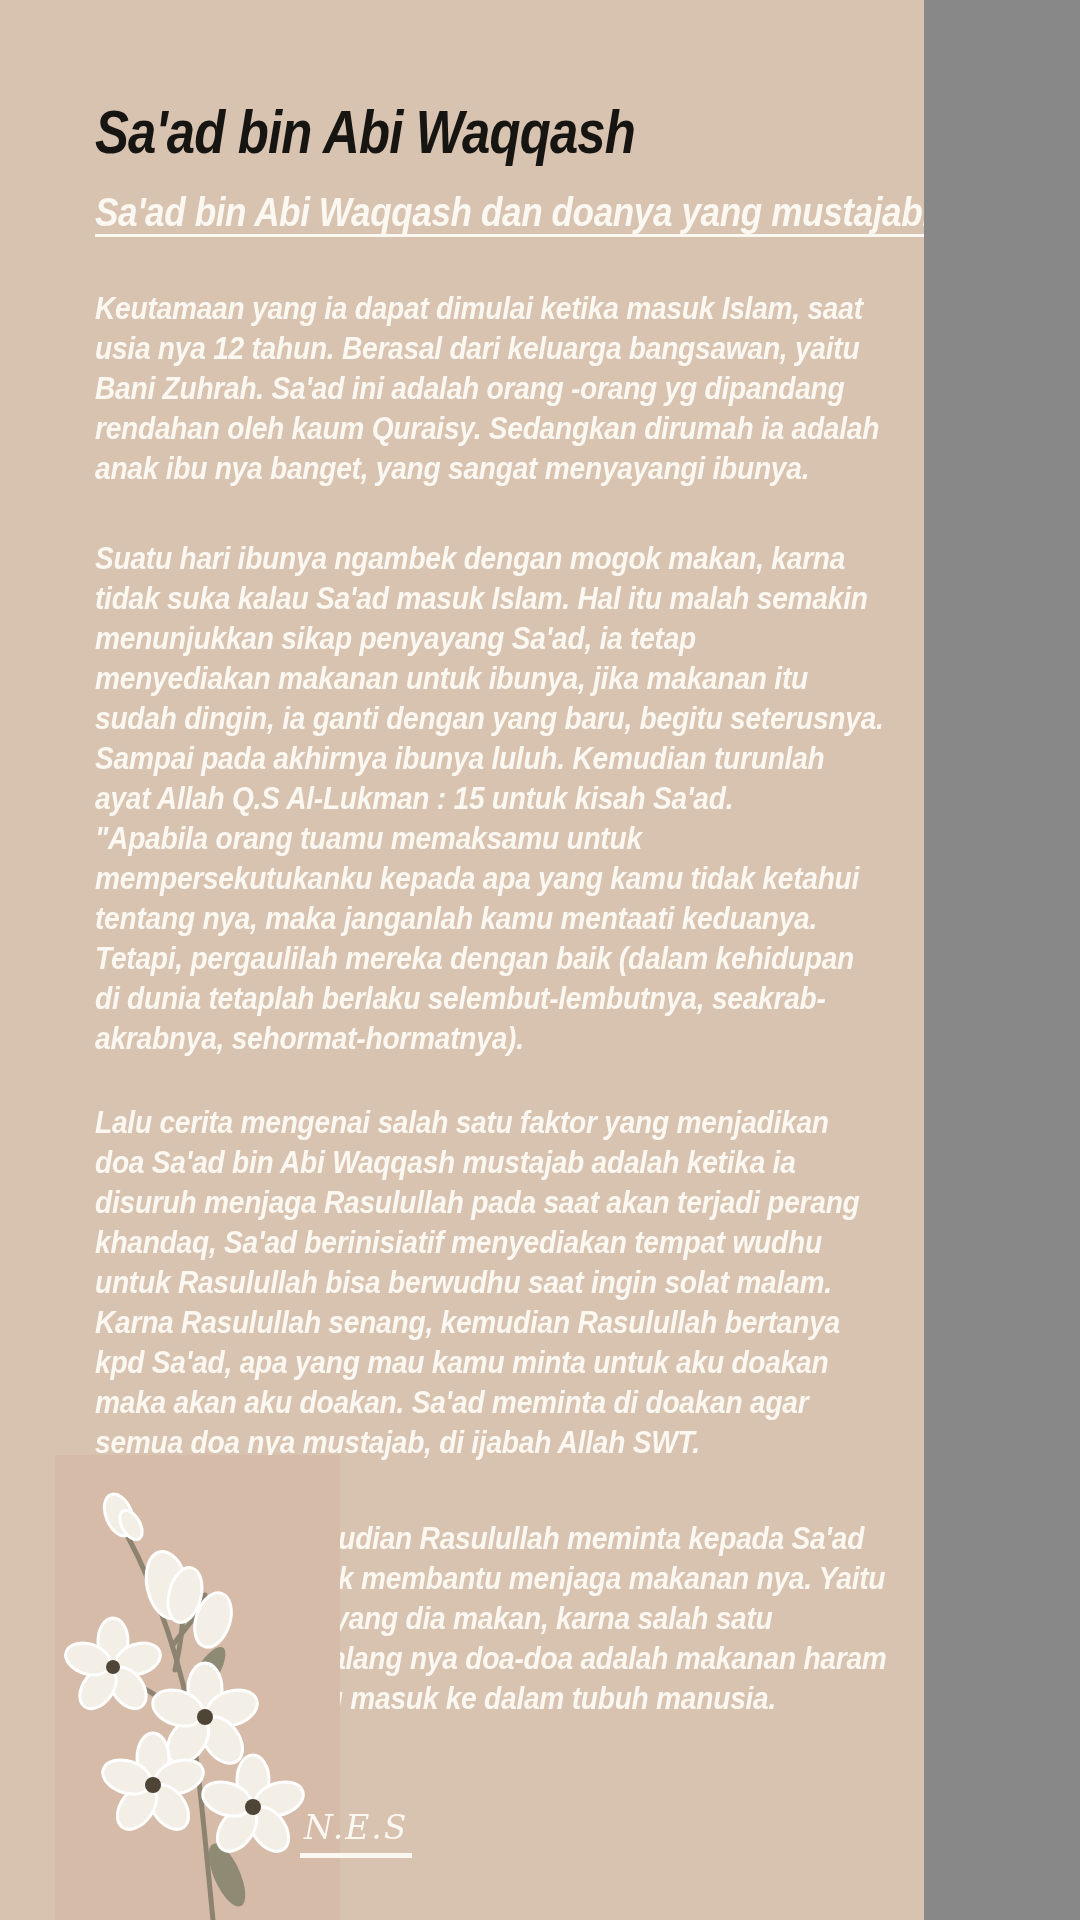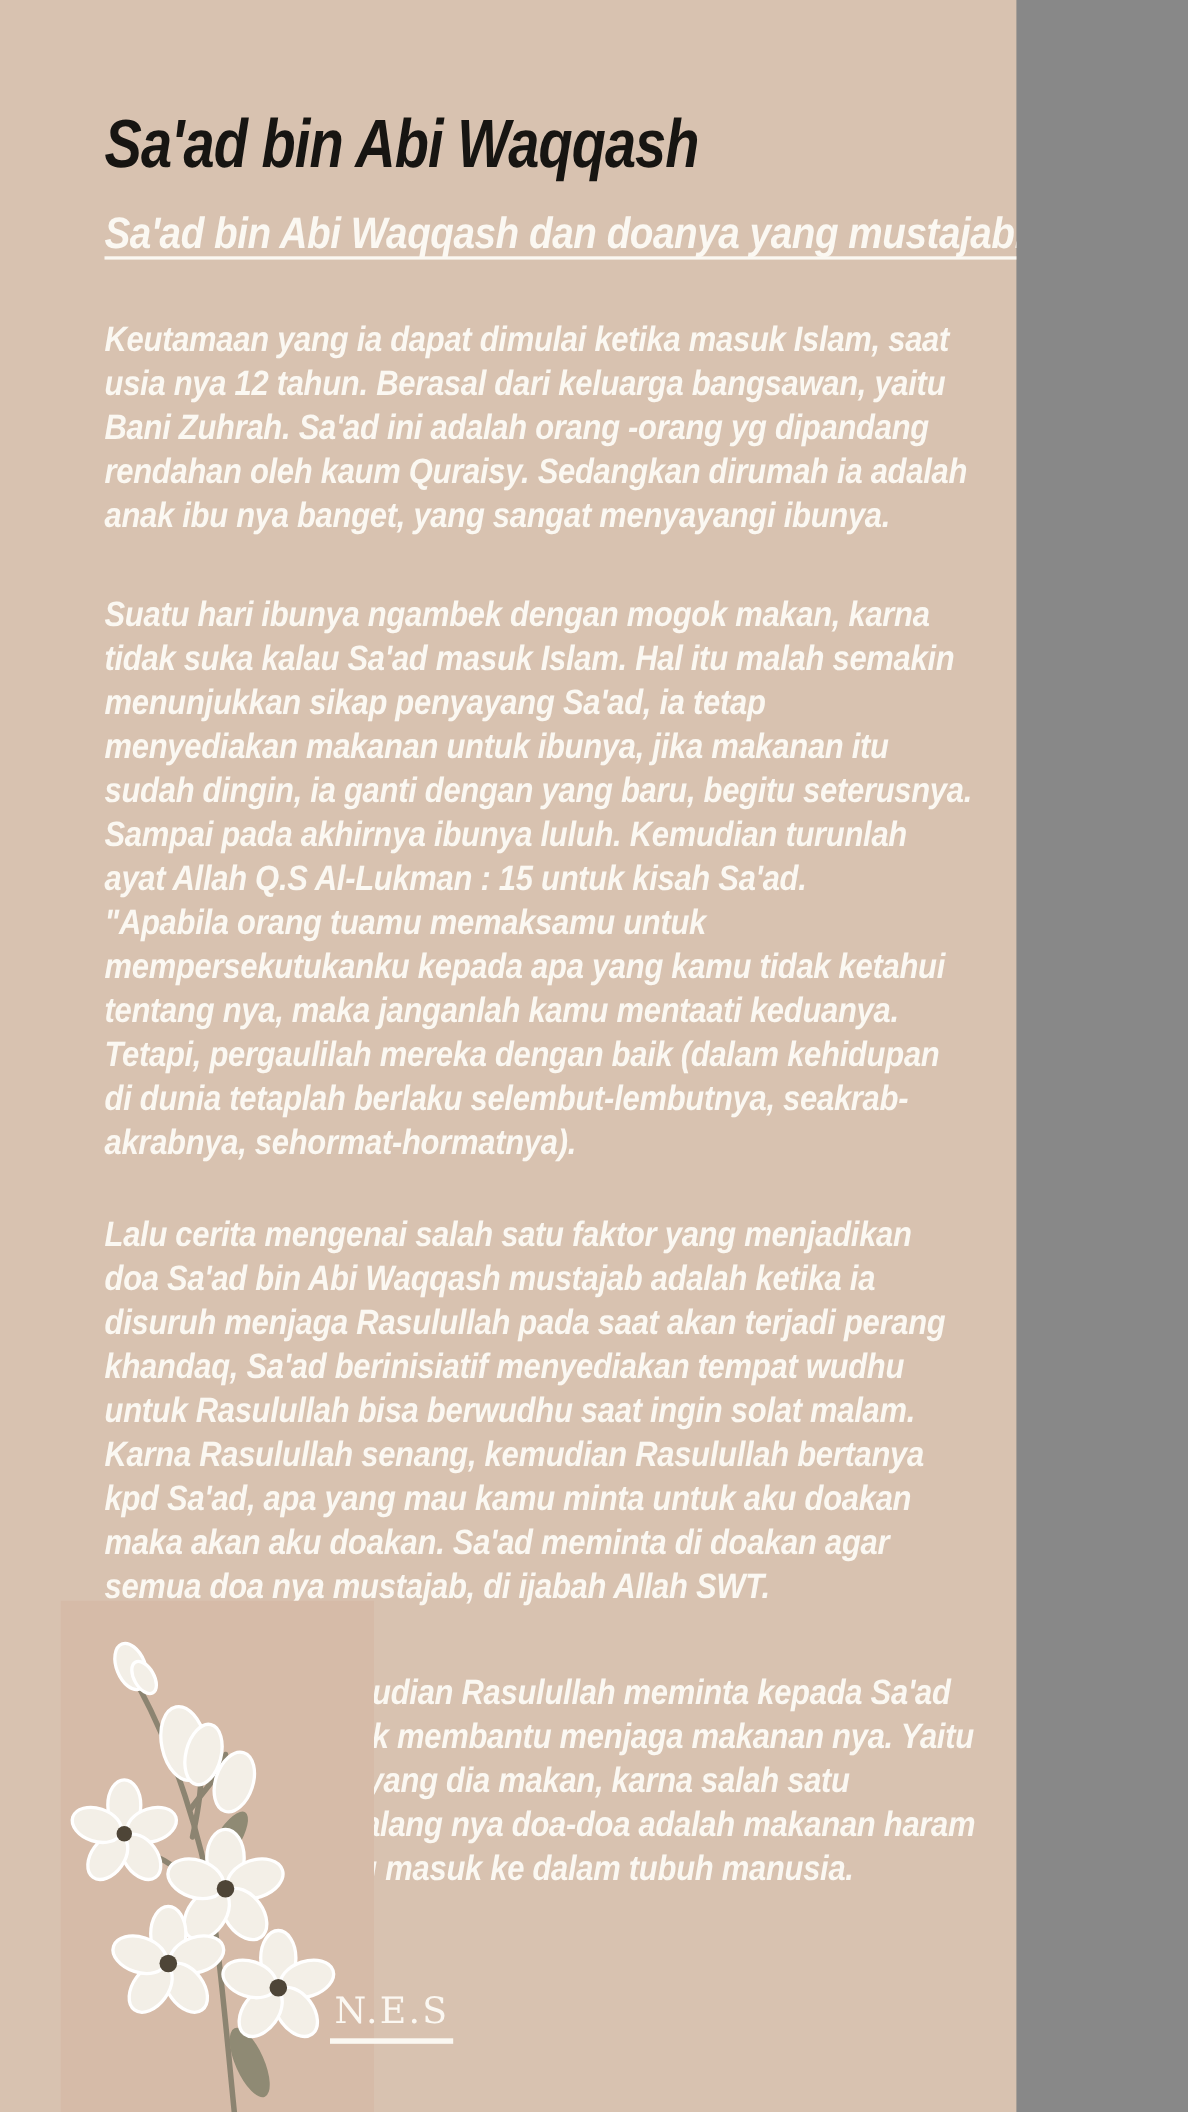--- a/index.html
+++ b/index.html
@@ -58,20 +58,21 @@
   .para-3{top:1102px;}
   .para-4{top:1518px;left:278px;width:760px;}
   .flower{
     position:absolute;left:55px;top:1455px;
     width:285px;height:465px;
   }
   .signature{
     position:absolute;left:300px;top:1808px;
     color:var(--paper);
     font-family:"DejaVu Serif", serif;
+    font-style:italic;
     font-size:33px;
     letter-spacing:2px;
     text-align:center;
   }
   .signature .sig-text{
     display:inline-block;
     padding:0 4px 6px 4px;
     border-bottom:5px solid var(--paper);
   }
 </style>

